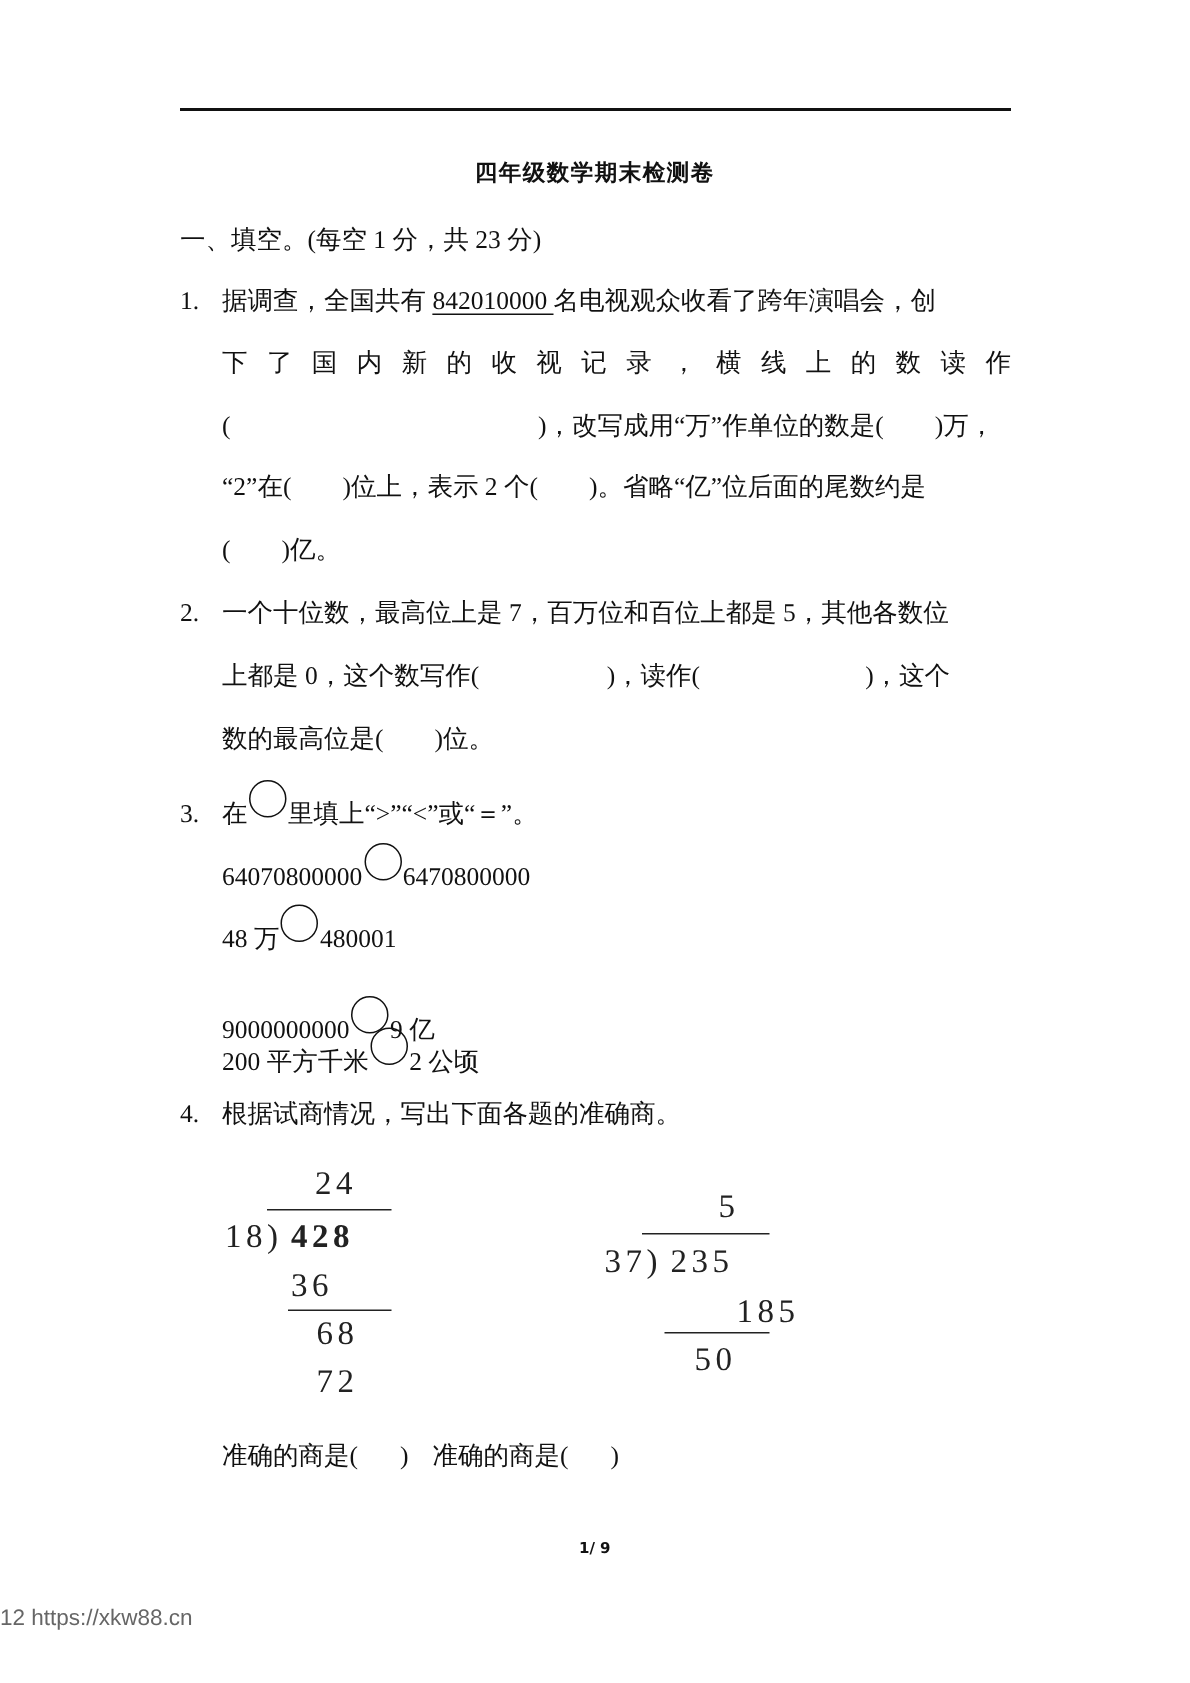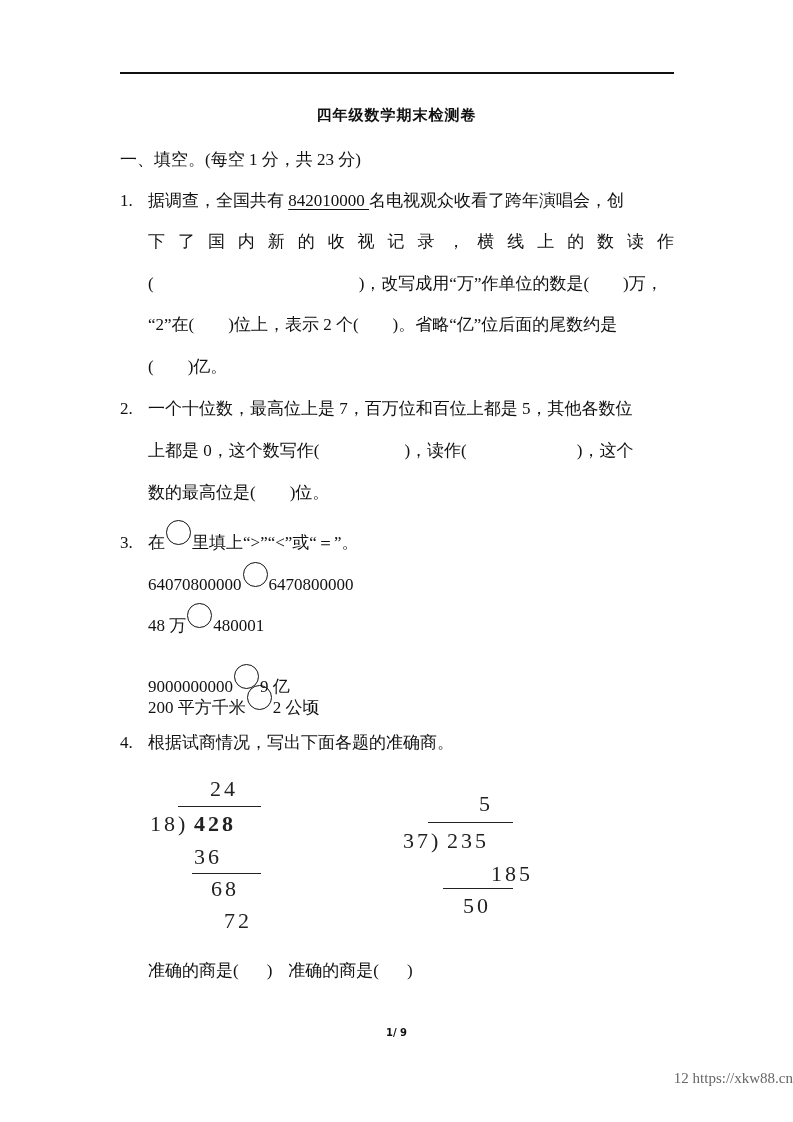--- a/index.html
+++ b/index.html
@@ -10,21 +10,21 @@
   .title { left: 0; width: 793px; top: 106px; text-align: center; font-family: "DejaVu Sans", sans-serif; font-weight: bold; font-size: 15px; letter-spacing: 1px; }
   .line { font-size: 17px; line-height: 24px; }
   .num { display: inline-block; width: 28px; }
   .underline { text-decoration: underline; text-underline-offset: 3px; }
   .blank { display: inline-block; }
   .justify { display: flex; justify-content: space-between; width: 526px; }
   .circle { display: inline-block; width: 25px; height: 25px; border: 1.3px solid #111; border-radius: 50%; vertical-align: -3px; margin: 0 1px; position: relative; top: -6px; }
   .ld { position: absolute; font-family: "Liberation Serif", serif; font-size: 22px; letter-spacing: 3px; color: #222; }
   .hline { position: absolute; height: 1.3px; background: #222; }
   .footer-page { left: 0; width: 793px; top: 1027px; text-align: center; font-family: "DejaVu Sans", sans-serif; font-weight: bold; font-size: 10px; }
-  .footer-url { left: 0; width: 793px; top: 1070px; text-align: right; font-family: Liberation Serif, serif; font-size: 15px; color: #666; }
+  .footer-url { left: 0; width: 793px; top: 1070px; text-align: left; font-family: Liberation Sans, sans-serif; font-size: 15px; color: #666; }
 </style>
 </head>
 <body>
 
 <div class="top-rule"></div>
 
 <div class="abs title">四年级数学期末检测卷</div>
 
 <div class="abs line" style="left:120px; top:148px;">一、填空。(每空 1 分，共 23 分)</div>
 
@@ -92,21 +92,21 @@
 </div>
 
 <div>
   <div class="ld" style="left:210px; top:776px;">24</div>
   <div class="hline" style="left:178px; top:806px; width:83px;"></div>
   <div class="ld" style="left:150px; top:811px;">18)</div>
   <div class="ld" style="left:194px; top:811px;font-weight:bold;">428</div>
   <div class="ld" style="left:194px; top:844px;">36</div>
   <div class="hline" style="left:192px; top:873px; width:69px;"></div>
   <div class="ld" style="left:211px; top:876px;">68</div>
-  <div class="ld" style="left:224px; top:908px;text-align:right;">72</div>
+  <div class="ld" style="left:211px; top:908px;text-align:right;">72</div>
 </div>
 
 <div>
   <div class="ld" style="left:479px; top:791px;">5</div>
   <div class="hline" style="left:428px; top:822px; width:85px;"></div>
   <div class="ld" style="left:403px; top:828px;">37)</div>
   <div class="ld" style="left:447px; top:828px;">235</div>
   <div class="ld" style="left:447px; top:861px;margin-left:44px;">185</div>
   <div class="hline" style="left:443px; top:888px; width:70px;"></div>
   <div class="ld" style="left:463px; top:893px;">50</div>

